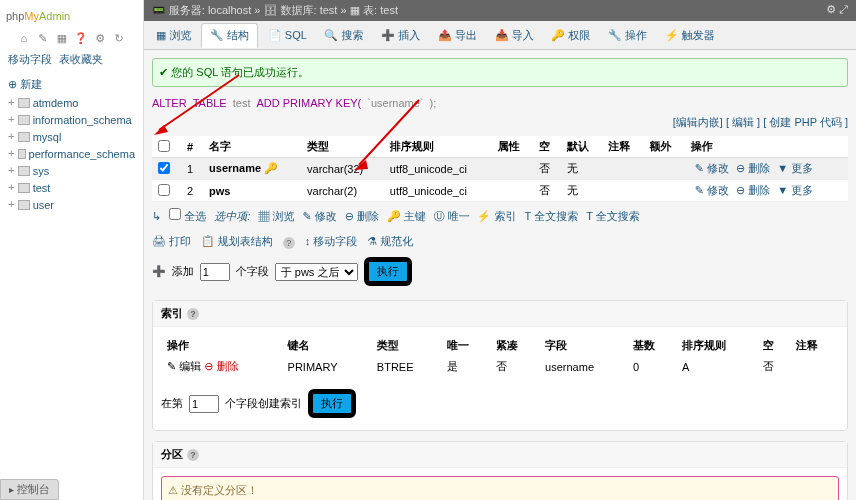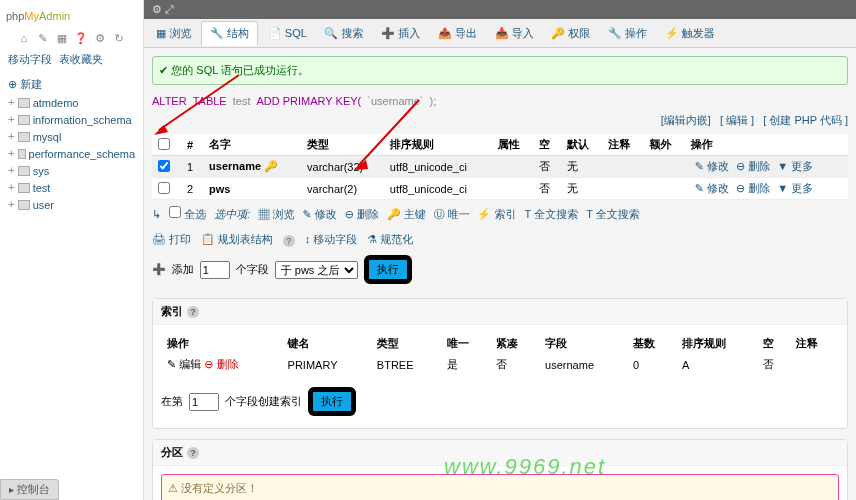--- a/index.html
+++ b/index.html
@@ -19,21 +19,21 @@
 .main{position:absolute;left:144px;top:0;right:0;height:500px;background:#f5f5f5;overflow:hidden}
 .breadcrumb{background:#666;color:#ddd;padding:3px 8px;font-size:10px;display:flex;justify-content:space-between}
 .tabs{background:#f0f0f0;border-bottom:1px solid #ccc;display:flex;padding:2px 4px;gap:2px}
 .tab{padding:4px 8px;color:#235a81;cursor:pointer;display:flex;align-items:center;gap:3px;border-radius:3px 3px 0 0}
 .tab.active{background:#fff;border:1px solid #ccc;border-bottom:1px solid #fff;margin-bottom:-1px}
 .content{padding:8px;overflow-y:auto;height:calc(100% - 40px)}
 .success{background:#e6ffe6;border:1px solid #9c9;padding:6px;margin-bottom:6px;color:#060;border-radius:3px}
 .sqlbox{padding:4px 0;font-family:monospace;color:#888;font-size:10px}
 .sqlbox .kw{color:#909}
 .rightlinks{text-align:right;padding:2px 0;color:#235a81}
-.rightlinks a{color:#235a81;text-decoration:none;margin-left:6px}
+.rightlinks a{color:#235a81;text-decoration:none;margin-left:0}
 .cols-table{width:100%;border-collapse:collapse;margin-top:4px}
 .cols-table th{background:#fff;text-align:left;padding:3px 6px;border-bottom:1px solid #ddd;font-weight:bold}
 .cols-table td{padding:3px 6px;border-bottom:1px solid #eee}
 .cols-table tr.r0{background:#f0f0f0}
 .cols-table tr.r1{background:#fff}
 .chk{width:12px;height:12px}
 .actions a{color:#235a81;text-decoration:none;margin-left:4px}
 .del{color:#c00}
 .more{color:#666}
 .bulk{padding:6px 0;color:#235a81;display:flex;align-items:center;gap:8px;flex-wrap:wrap}
@@ -116,20 +116,25 @@
         <span class="exp">+</span>
         <span class="db"></span>
         <span>user</span>
       </div>
   </div>
   <div class="console">▸ <span>控制台</span></div>
 </div>
 
 <div class="main">
   <div class="breadcrumb">
+    <span>
+      <span>📟 <span>服务器: localhost</span></span> »
+      <span>🗄 <span>数据库: test</span></span> »
+      <span>▦ <span>表: test</span></span>
+    </span>
     <span>
       <span>⚙</span>
       <span>⤢</span>
     </span>
   </div>
   <div class="tabs">
     <div class="tab">▦ <span>浏览</span></div>
     <div class="tab active">🔧 <span>结构</span></div>
     <div class="tab">📄 <span>SQL</span></div>
     <div class="tab">🔍 <span>搜索</span></div>
@@ -289,14 +294,13 @@
         <polygon points="0,65 10,55 14,62" fill="#d00"></polygon>
       </svg>
   </div>
   <div class="arrow" style="left:210px;top:95px">
     <svg width="70" height="80">
         <line x1="65" y1="5" x2="5" y2="70" stroke="#d00" stroke-width="2"></line>
         <polygon points="0,75 12,65 14,74" fill="#d00"></polygon>
       </svg>
   </div>
 
-  <div class="watermark">www.9969.net</div>
 </div>
 
 </body></html>

